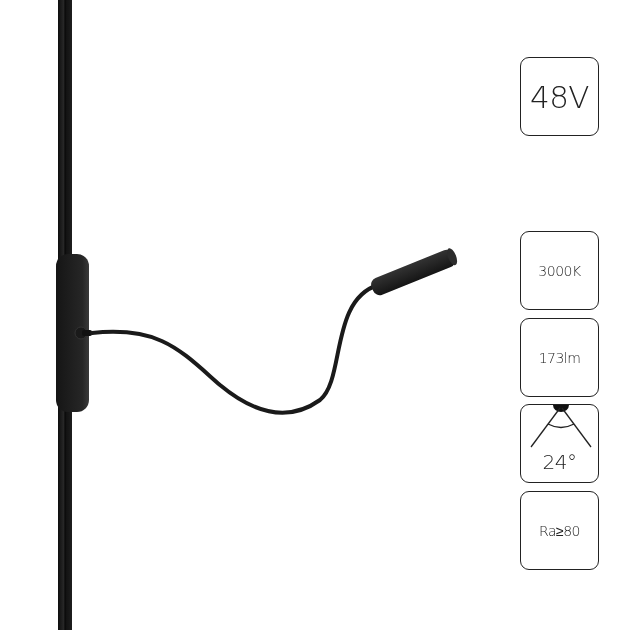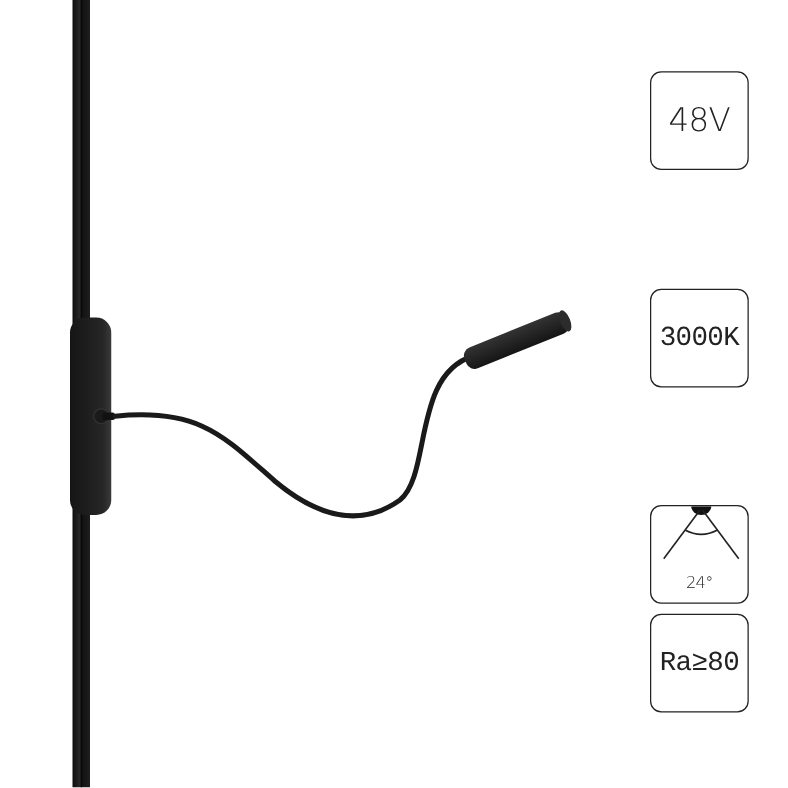--- a/index.html
+++ b/index.html
@@ -6,25 +6,25 @@
   body { width:630px; height:630px; position:relative; overflow:hidden; font-family:"DejaVu Sans", sans-serif; }
   .product { position:absolute; left:0; top:0; width:500px; height:630px; }
   .badges { position:absolute; left:520px; top:0; width:82px; height:630px; }
   .badge {
     position:absolute; left:0; width:79px; height:79px;
     border:1.6px solid #222; border-radius:9px; background:#fff;
     display:flex; align-items:center; justify-content:center;
     color:#222; box-sizing:border-box;
   }
   .badge .txt { font-weight:300; letter-spacing:-0.5px; }
-  .b-lg { font-size:26px; }
-  .b-sm { font-size:22px;font-family:Liberation Mono, monospace; }
+  .b-lg { font-size:31px; }
+  .b-sm { font-size:14px; }
   .beam-wrap { position:relative; width:100%; height:100%; }
   .beam-wrap svg { position:absolute; left:0; top:0; }
-  .beam-wrap .txt { position:absolute; left:0; right:0; bottom:8px; text-align:center; font-size:13px;margin-top:28px; }
+  .beam-wrap .txt { position:absolute; left:0; right:0; bottom:8px; text-align:center; font-size:20px;margin-top:28px; }
 </style>
 </head>
 <body>
 
 <div class="product">
   <svg width="500" height="630" viewBox="0 0 500 630">
     <defs>
       <linearGradient id="rail" x1="0" x2="1" y1="0" y2="0">
         <stop offset="0" stop-color="#0e0e0e"></stop>
         <stop offset="0.45" stop-color="#2a2a2a"></stop>
@@ -59,20 +59,23 @@
   </svg>
 </div>
 
 <div class="badges">
   <div class="badge" style="top:57px">
     <span class="txt b-lg">48V</span>
   </div>
   <div class="badge" style="top:231px">
     <span class="txt b-sm">3000K</span>
   </div>
+  <div class="badge" style="top:318px">
+    <span class="txt b-sm">173lm</span>
+  </div>
   <div class="badge" style="top:404px">
     <div class="beam-wrap">
       <svg width="79" height="79" viewBox="0 0 79 79">
         <path d="M 32 0 A 8 7 0 0 0 48 0 Z" fill="#111"></path>
         <line x1="39" y1="3" x2="10" y2="42" stroke="#222" stroke-width="1.3"></line>
         <line x1="41" y1="3" x2="70" y2="42" stroke="#222" stroke-width="1.3"></line>
         <path d="M 27 19 Q 40 26 53 19" fill="none" stroke="#222" stroke-width="1.3"></path>
       </svg>
       <span class="txt">24°</span>
     </div>

